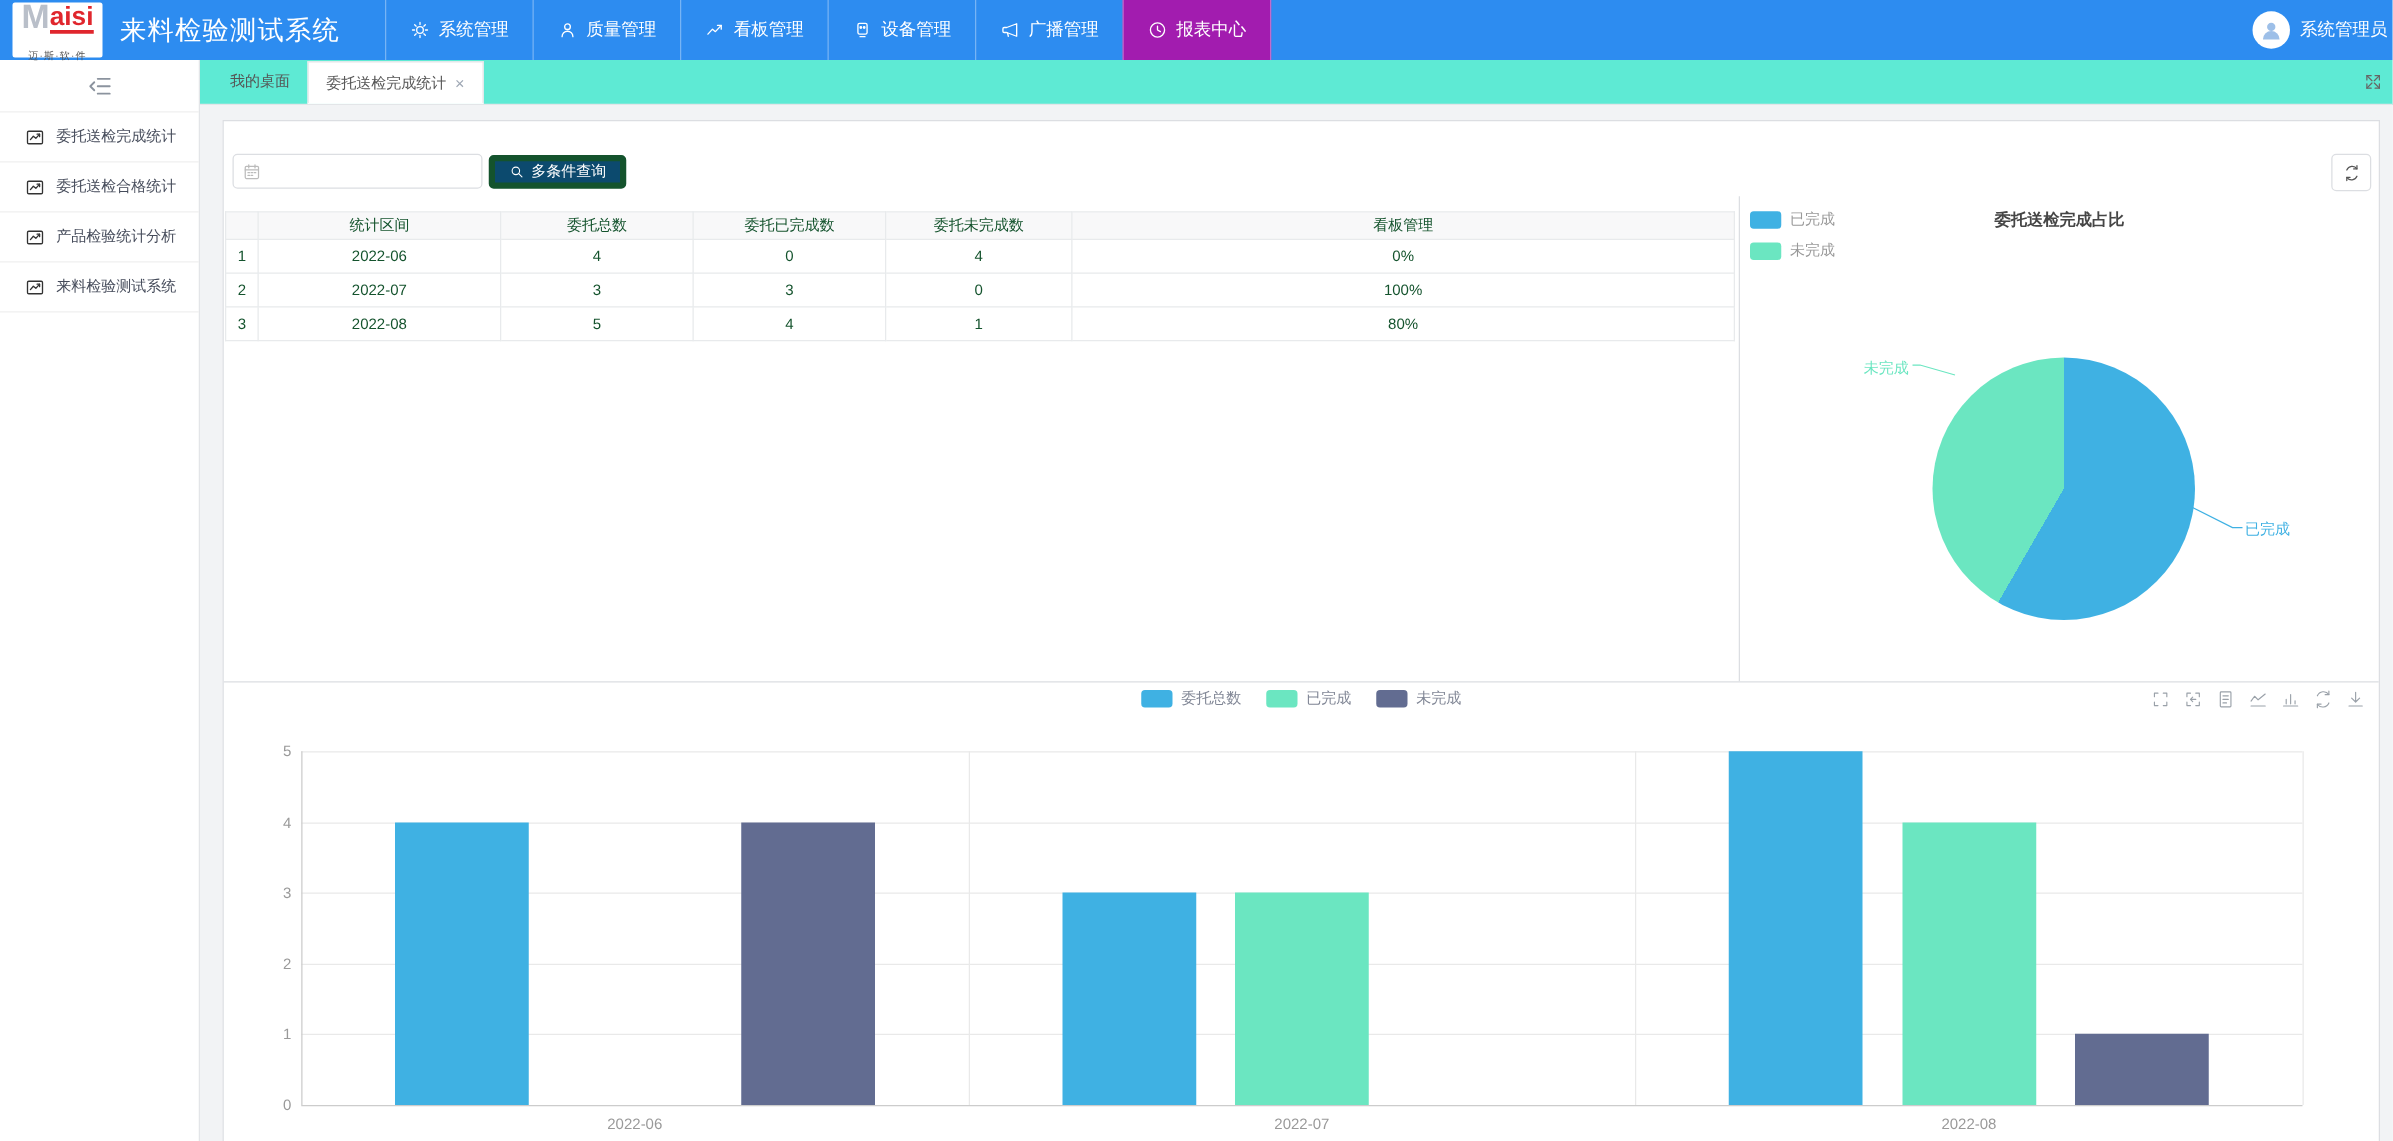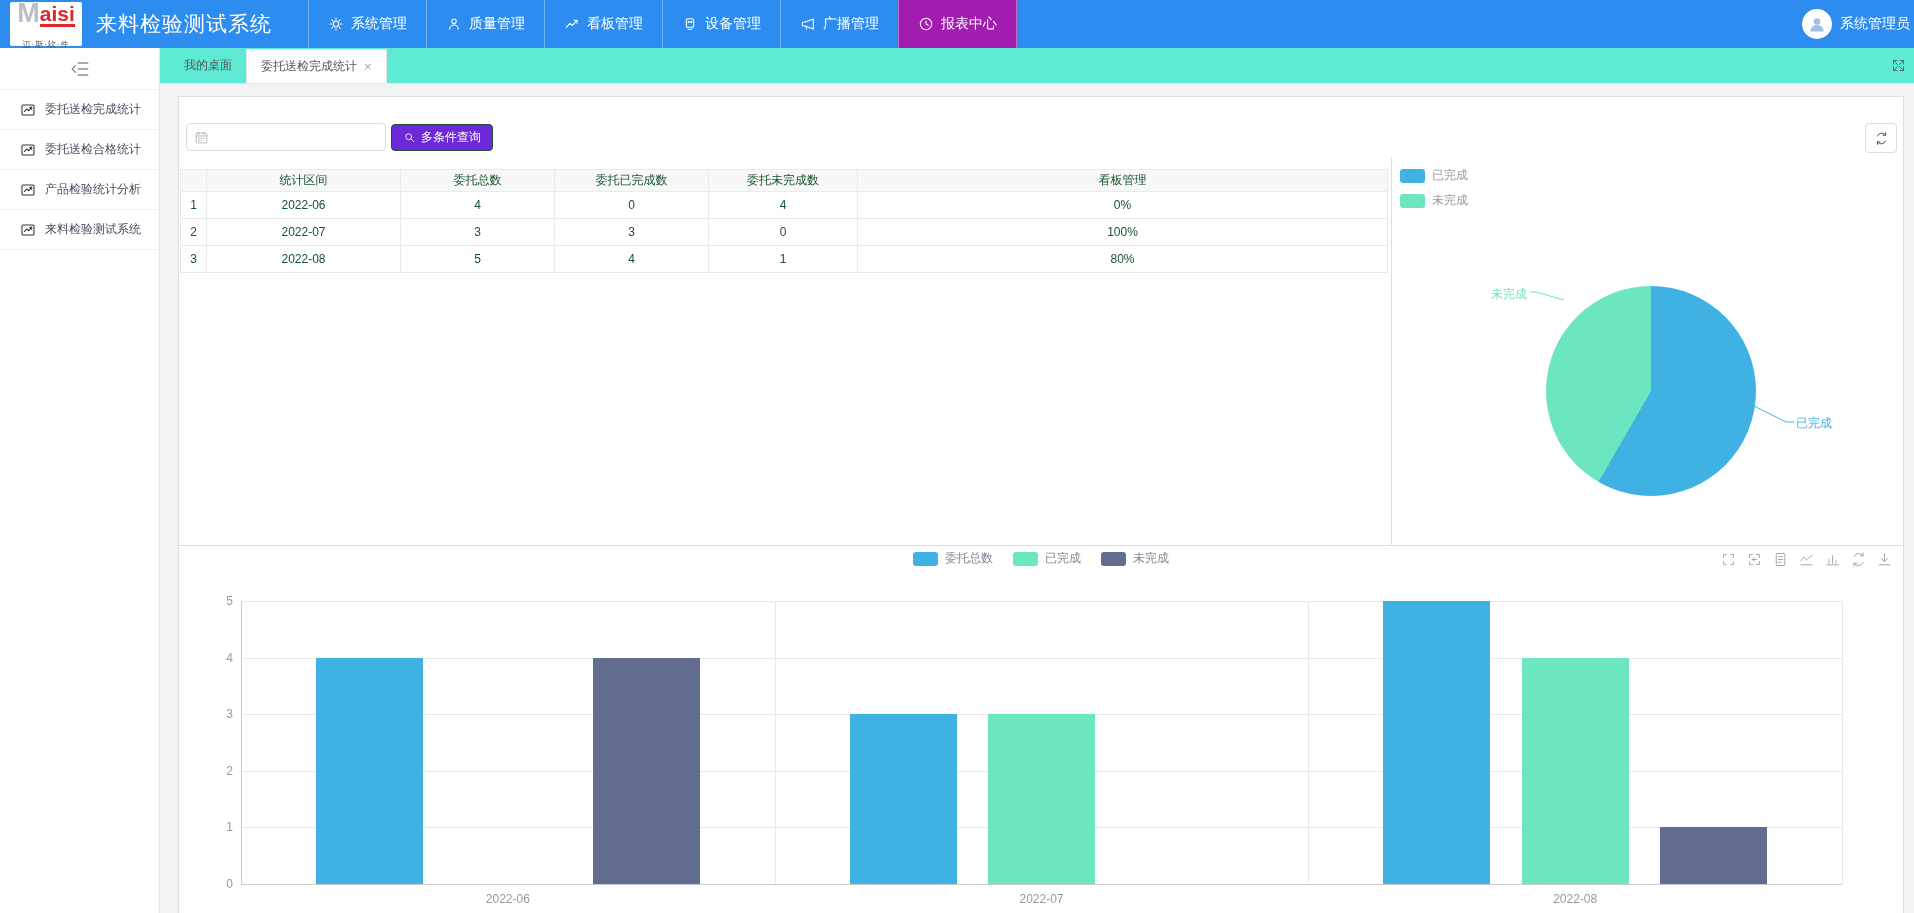--- a/index.html
+++ b/index.html
@@ -52,22 +52,22 @@
   .card { position:absolute; left:18px; top:12px; width:1726px; height:852px; background:#fff;
     border:1px solid #dcdee2; }
 
   
   .toolbar-strip { position:absolute; left:0; right:0; top:0; height:60px; }
   .date-input { position:absolute; left:7px; top:26px; width:200px; height:28px; border:1px solid #dcdee2;
     border-radius:4px; background:#fff; display:flex; align-items:center; padding-left:7px; color:#bbb; }
   .date-input svg { width:15px; height:15px; }
   .date-input input { border:none; outline:none; flex:1; height:100%; font-size:12px; padding-left:6px;
     background:transparent; font-family:inherit; }
-  .query-btn { position:absolute; left:212px; top:27px; height:27px; padding:0 11px; background:#6d28d9;
-    color:#fff; border:1px solid #14532d; border-radius:4px; font-size:12px; display:flex; align-items:center;
+  .query-btn { position:absolute; left:212px; top:27px; height:27px; padding:0 11px; background:#0c4a6e;
+    color:#fff; border:5px solid #14532d; border-radius:4px; font-size:12px; display:flex; align-items:center;
     gap:5px; cursor:pointer; font-family:inherit; }
   .query-btn svg { width:13px; height:13px; }
   .refresh-btn { position:absolute; right:6px; top:26px; width:32px; height:30px; background:#fff;
     border:1px solid #dcdee2; border-radius:4px; display:flex; align-items:center; justify-content:center;
     color:#555; cursor:pointer; }
   .refresh-btn svg { width:15px; height:15px; }
 
   
   .top-section { position:absolute; left:0; right:0; top:60px; height:389px; border-bottom:1px solid #dcdee2; }
   .v-divider { position:absolute; left:1212px; top:0; bottom:0; width:1px; background:#dcdee2; }
@@ -301,20 +301,21 @@
               <td>5</td>
               <td>4</td>
               <td>1</td>
               <td>80%</td>
             </tr>
           </tbody>
       </table>
       <div class="v-divider"></div>
 
       <div class="pie-pane">
+        <div class="pie-title">委托送检完成占比</div>
         <div class="pie-legend" id="pie-legend">
             <div class="legend-item">
               <span class="legend-swatch" style="background: rgb(63, 177, 227);"></span>
               <span>已完成</span>
             </div>
             <div class="legend-item">
               <span class="legend-swatch" style="background: rgb(107, 230, 193);"></span>
               <span>未完成</span>
             </div>
           </div>

